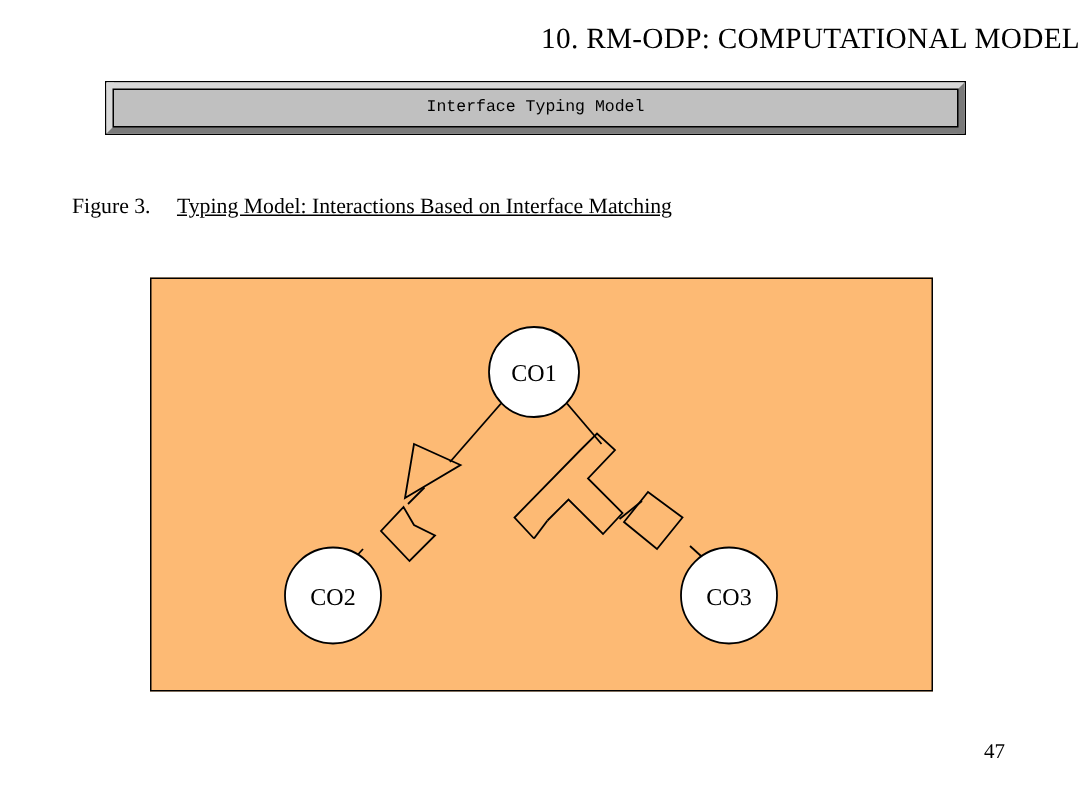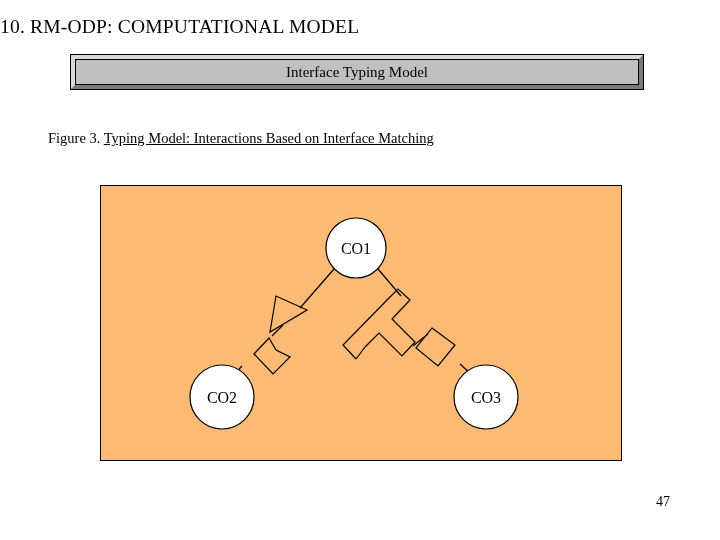--- a/index.html
+++ b/index.html
@@ -16,21 +16,21 @@
     font-family: "Liberation Serif", "DejaVu Serif", serif;
     color: #000000;
   }
 
   
   #slide-title {
     position: absolute;
     left: 0;
     top: 16px;
     width: 720px;
-    text-align: left;
+    text-align: right;
     font-size: 19.5px;
     font-family: "Liberation Serif", "DejaVu Serif", serif;
     letter-spacing: 0.2px;
     white-space: nowrap;
   }
 
   
   #banner-outer {
     position: absolute;
     left: 70px;
@@ -68,34 +68,35 @@
   }
   #banner-text {
     position: absolute;
     left: 0;
     top: 0;
     width: 100%;
     height: 100%;
     display: flex;
     align-items: center;
     justify-content: center;
-    font-size: 15px;
+    font-size: 11px;
     white-space: nowrap;
+    font-family: Liberation Mono, monospace;
   }
 
   
   #figure-caption {
     position: absolute;
     left: 48px;
     top: 130px;
     font-size: 14.5px;
     white-space: nowrap;
   }
   #figure-caption .cap-label { text-decoration: none; }
-  #figure-caption .cap-title { text-decoration: underline; }
+  #figure-caption .cap-title { text-decoration: underline; margin-left: 14px; }
 
   
   #diagram-frame {
     position: absolute;
     left: 100px;
     top: 185px;
     width: 522px;
     height: 276px;
     border: 1.5px solid #000000;
     box-sizing: border-box;

